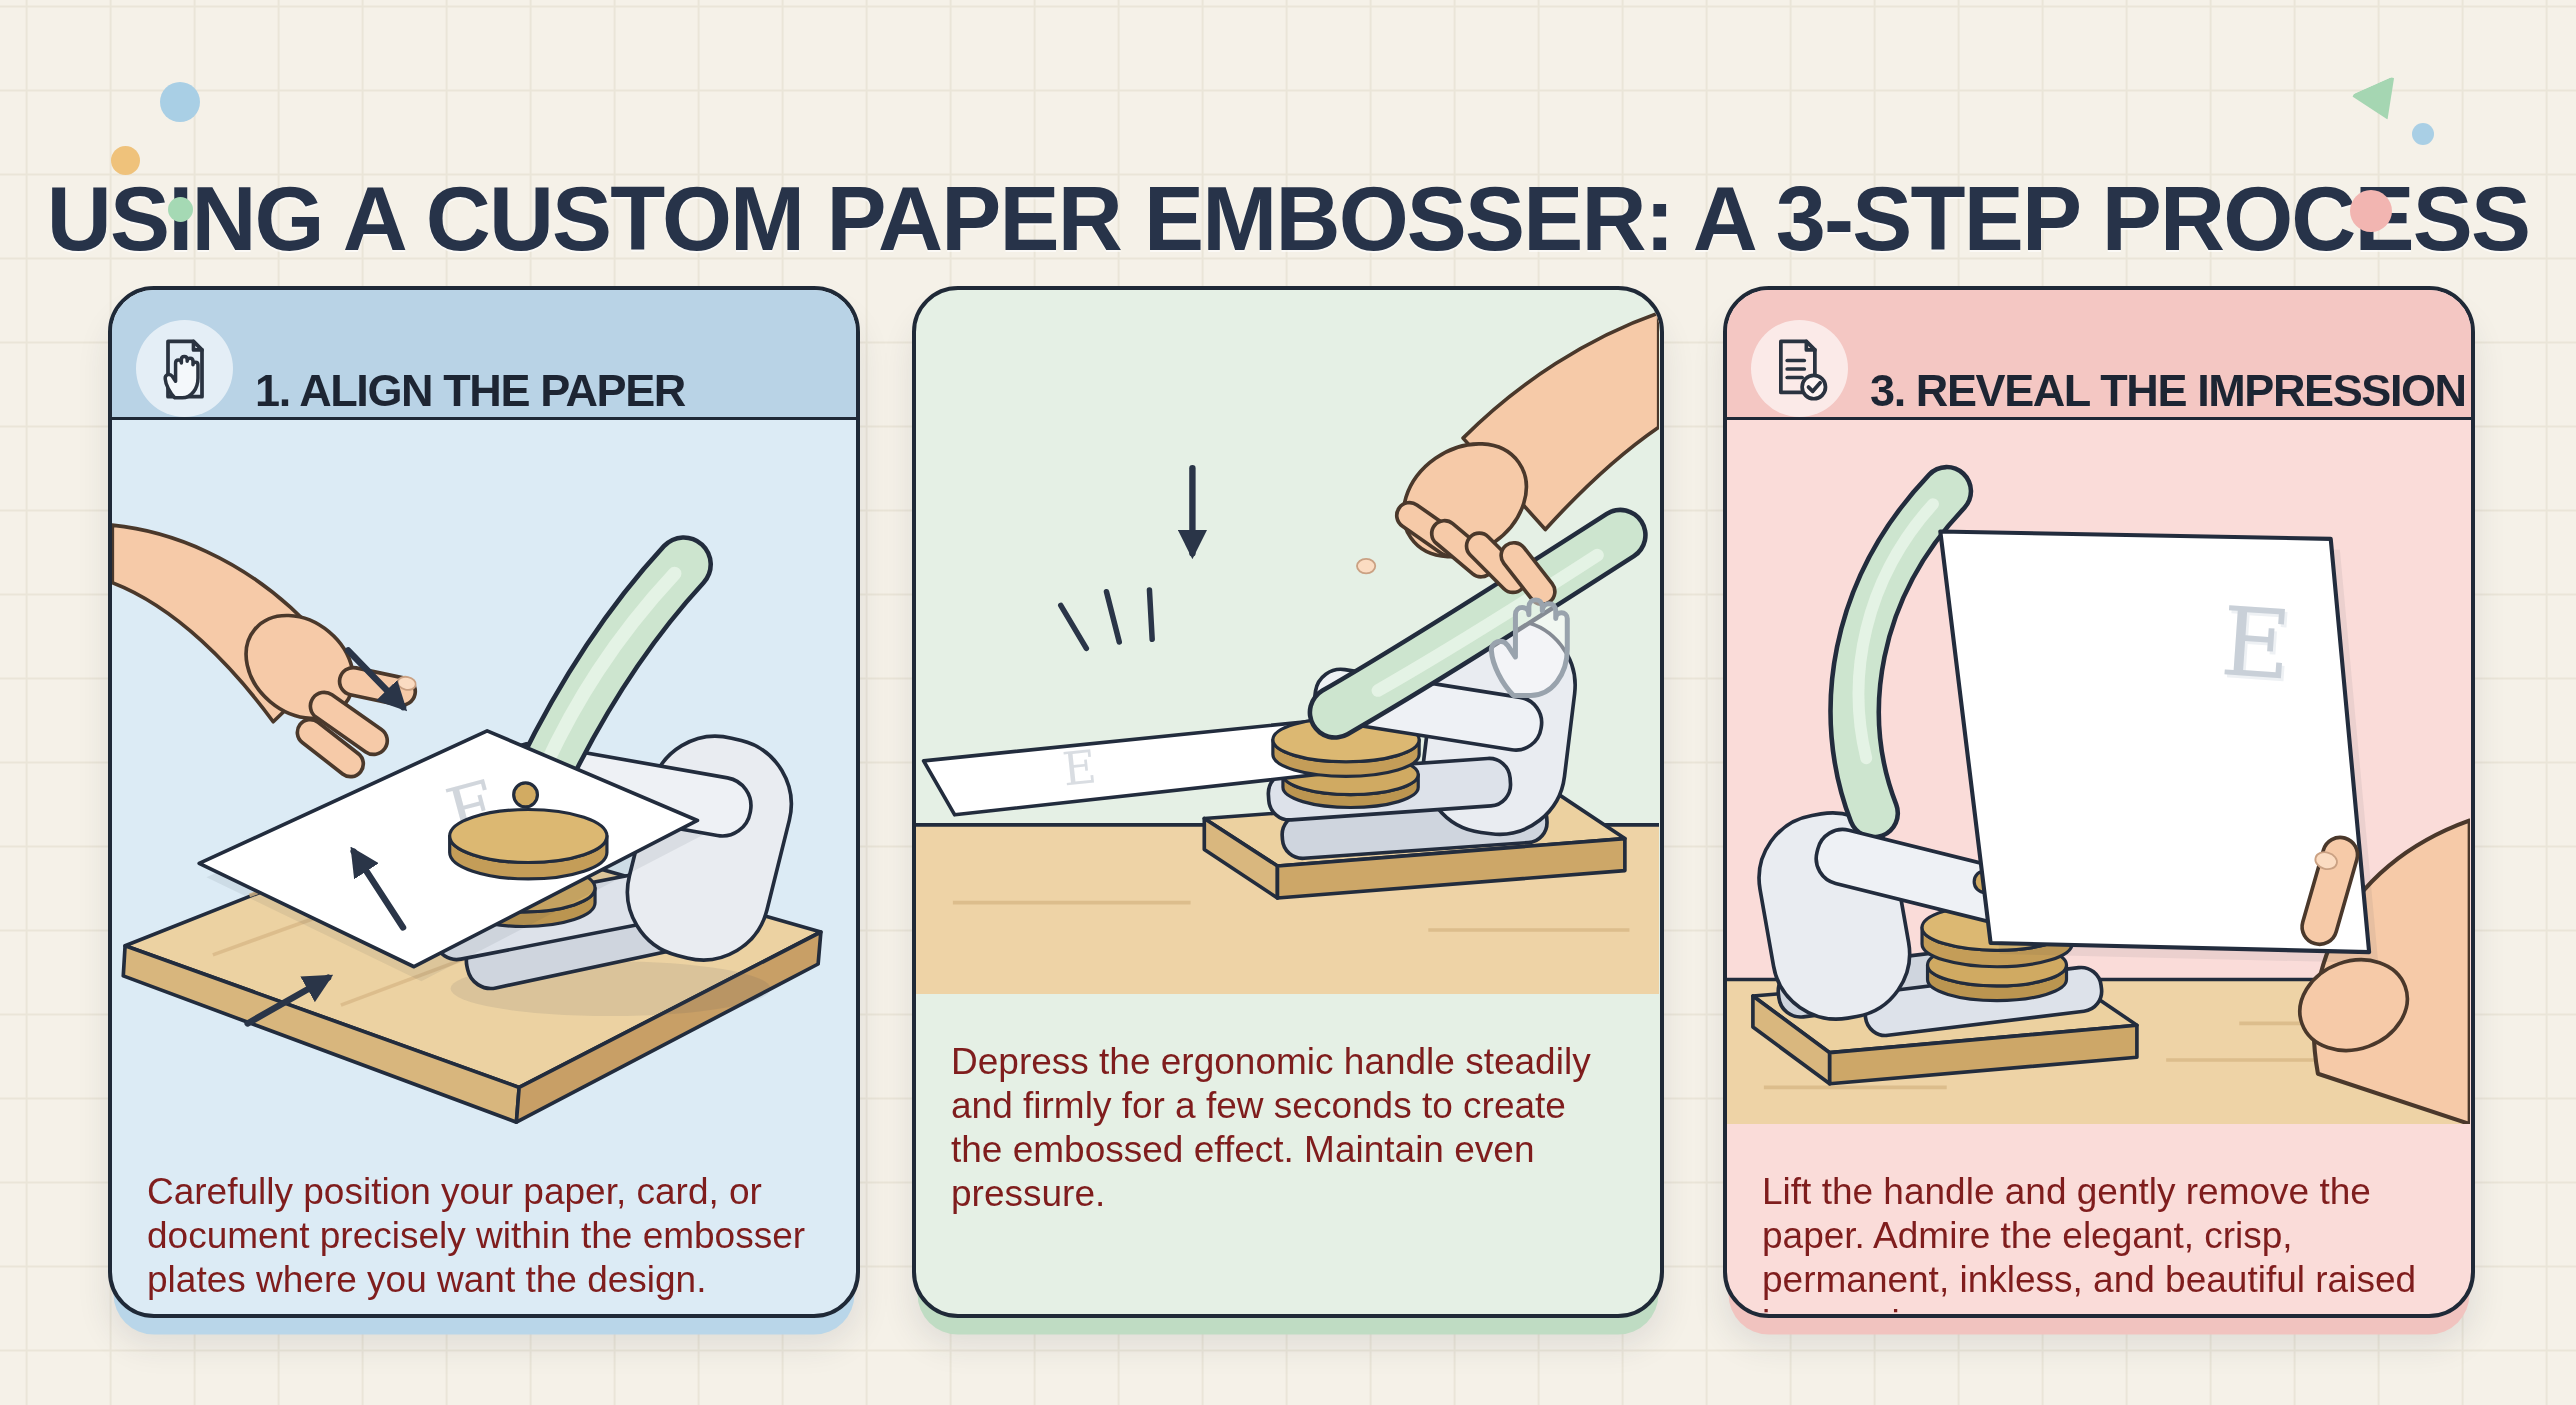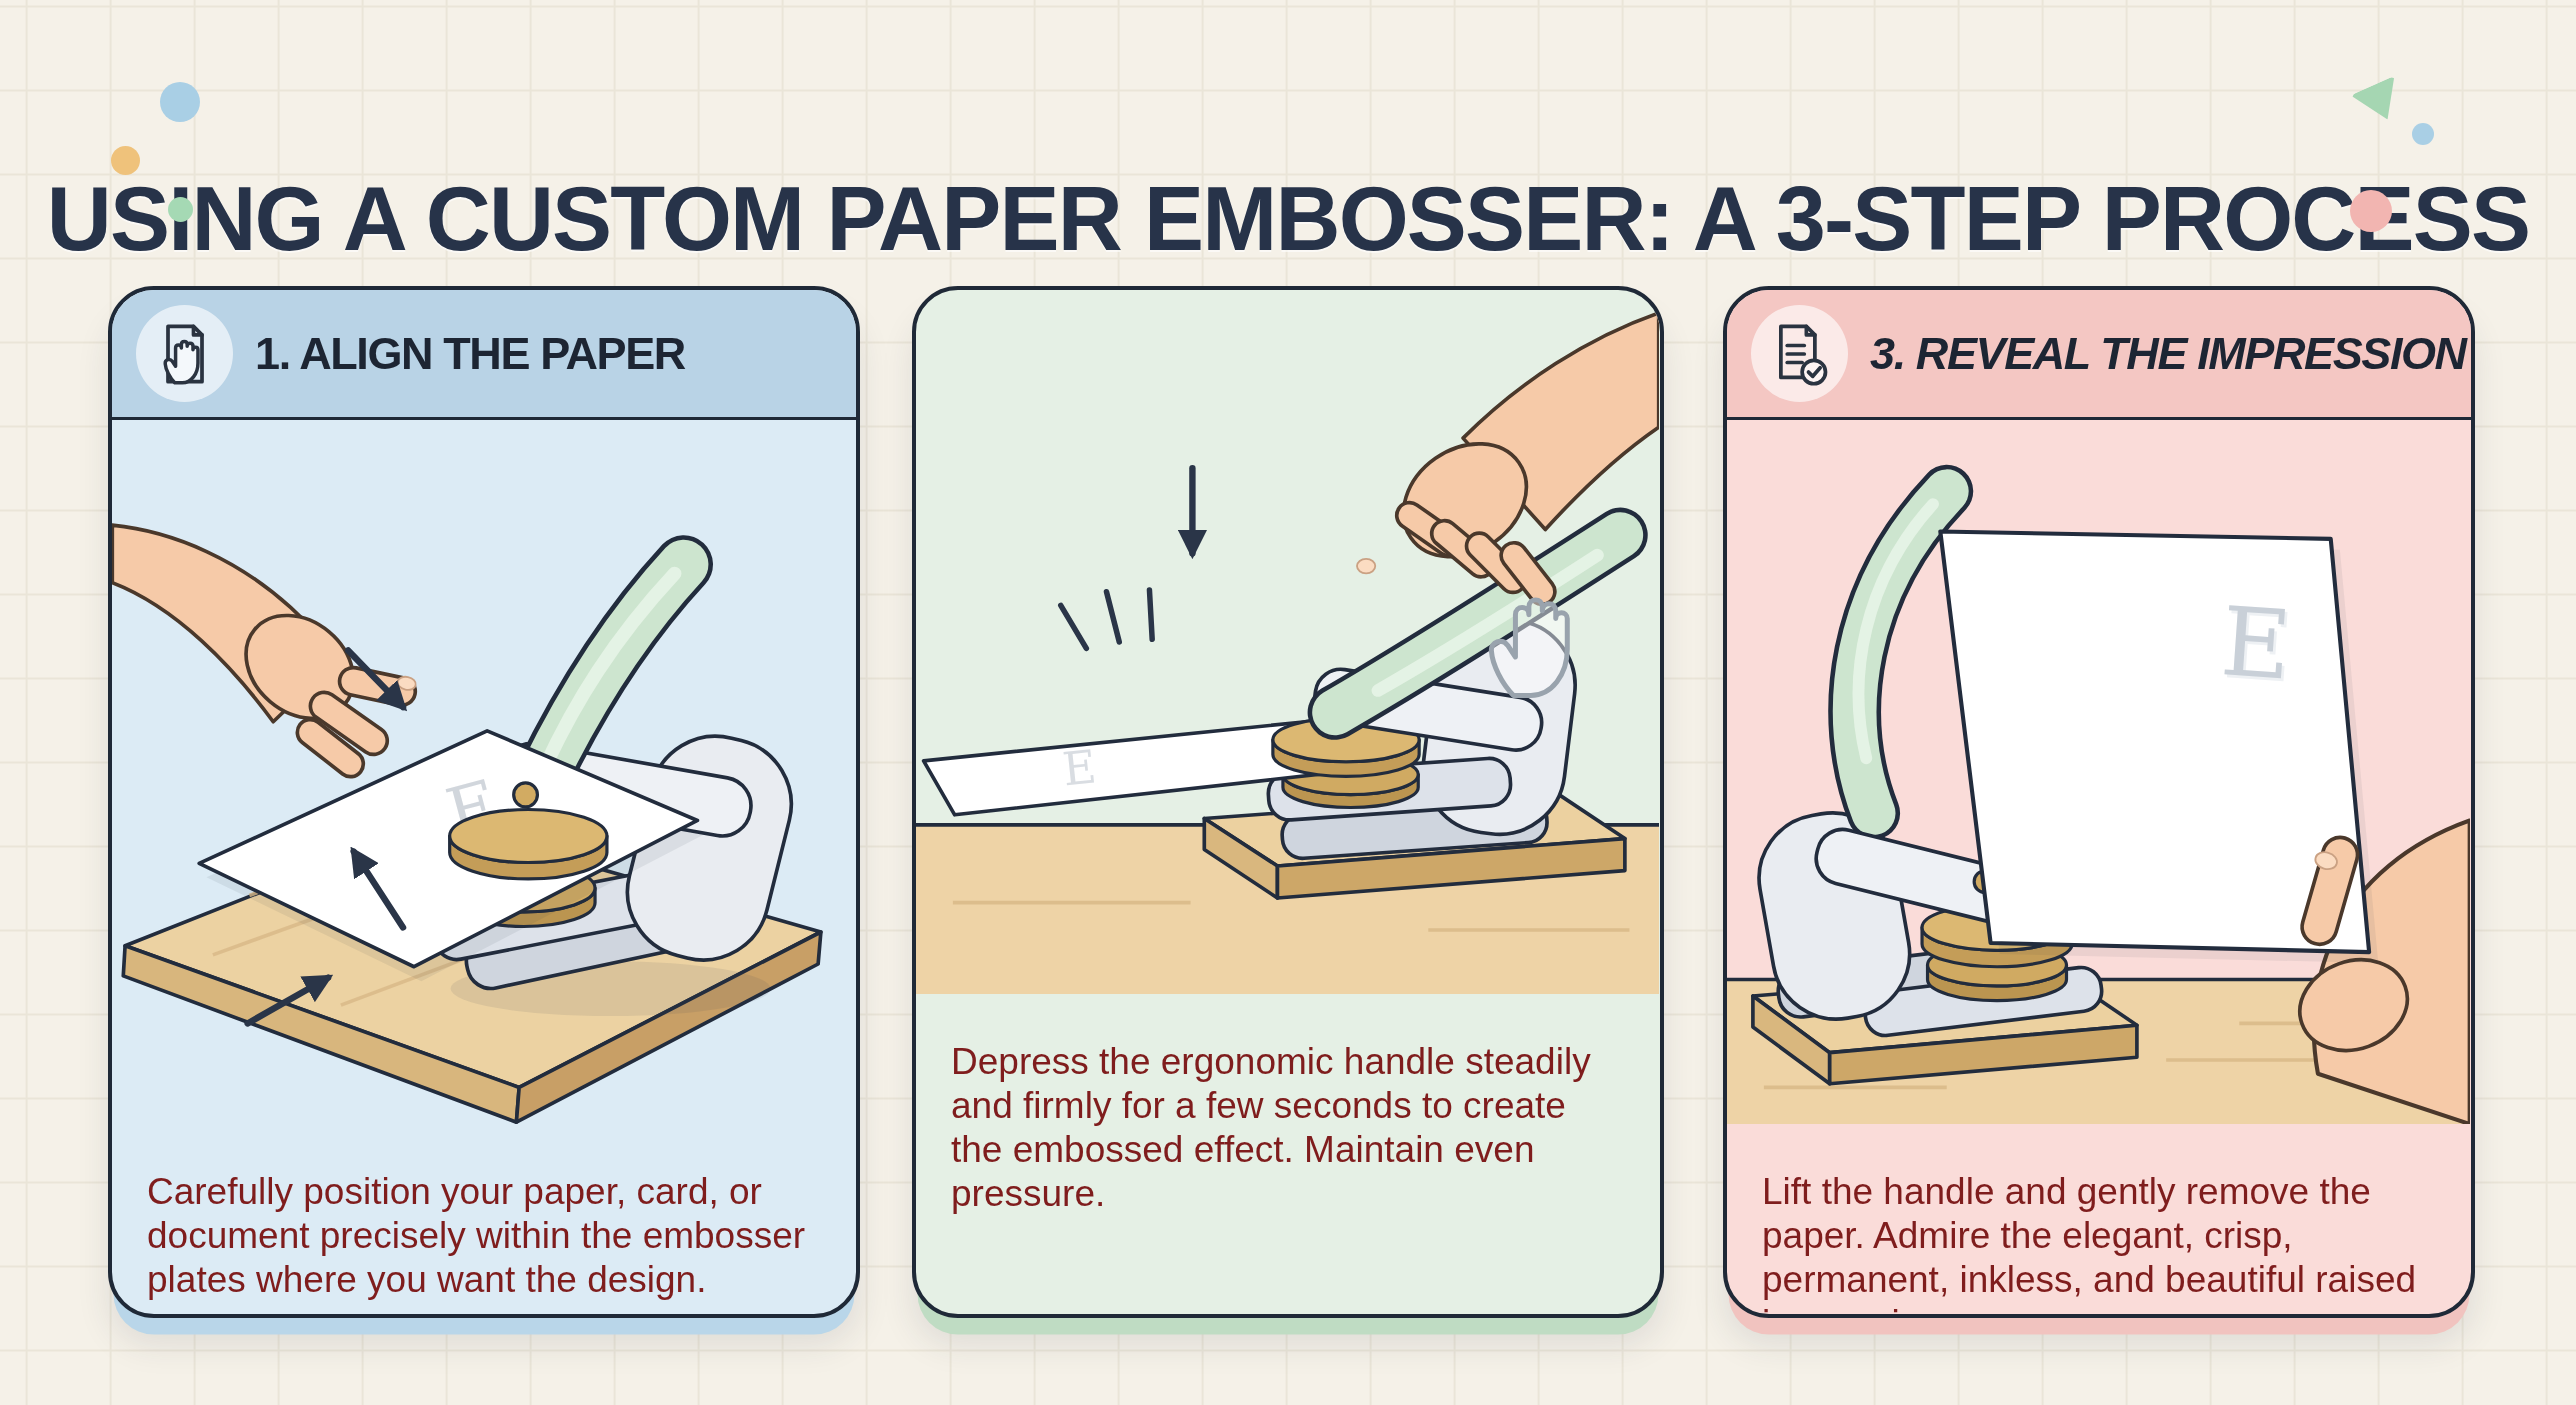--- a/index.html
+++ b/index.html
@@ -35,28 +35,28 @@
     border:4.6px solid #1f2937; border-radius:46px;
     display:flex; flex-direction:column; overflow:hidden;
     box-sizing:border-box;
   }
   .panel-1 { left:108px;  background:#dcebf5; box-shadow:0 22px 0 -5.5px #b9d6e9, 0 27.4px 33px rgba(40,50,70,0.10); }
   .panel-2 { left:912px;  background:#e5f0e5; box-shadow:0 22px 0 -5.5px #bfdcc3, 0 27.4px 33px rgba(40,50,70,0.10); }
   .panel-3 { left:1723px; background:#fadcd9; box-shadow:0 22px 0 -5.5px #f1c3bf, 0 27.4px 33px rgba(40,50,70,0.10); }
 
   .panel-header {
     flex:none; height:130px;
-    display:flex; align-items:center; gap:22px;
+    display:flex; align-items:flex-end; gap:22px;
     padding:0 7.3px 0 24px;
     border-bottom:3.7px solid #1f2937;
     box-sizing:border-box;
   }
   .panel-1 .panel-header { background:#b9d3e6; }
   .panel-2 .panel-header { background:#c3dfc7; }
-  .panel-3 .panel-header { background:#f4c7c3;font-style:italic; }
+  .panel-3 .panel-header { background:#f4c7c3; }
 
   .icon-circle {
     flex:none; width:97px; height:97px; border-radius:50%;
     background:rgba(255,255,255,0.62);
     display:flex; align-items:center; justify-content:center;
   }
   .icon-circle svg { width:68px; height:68px; }
 
   .panel-header h2 {
     margin:0; font-size:45px; font-weight:700; letter-spacing:-1.4px;

